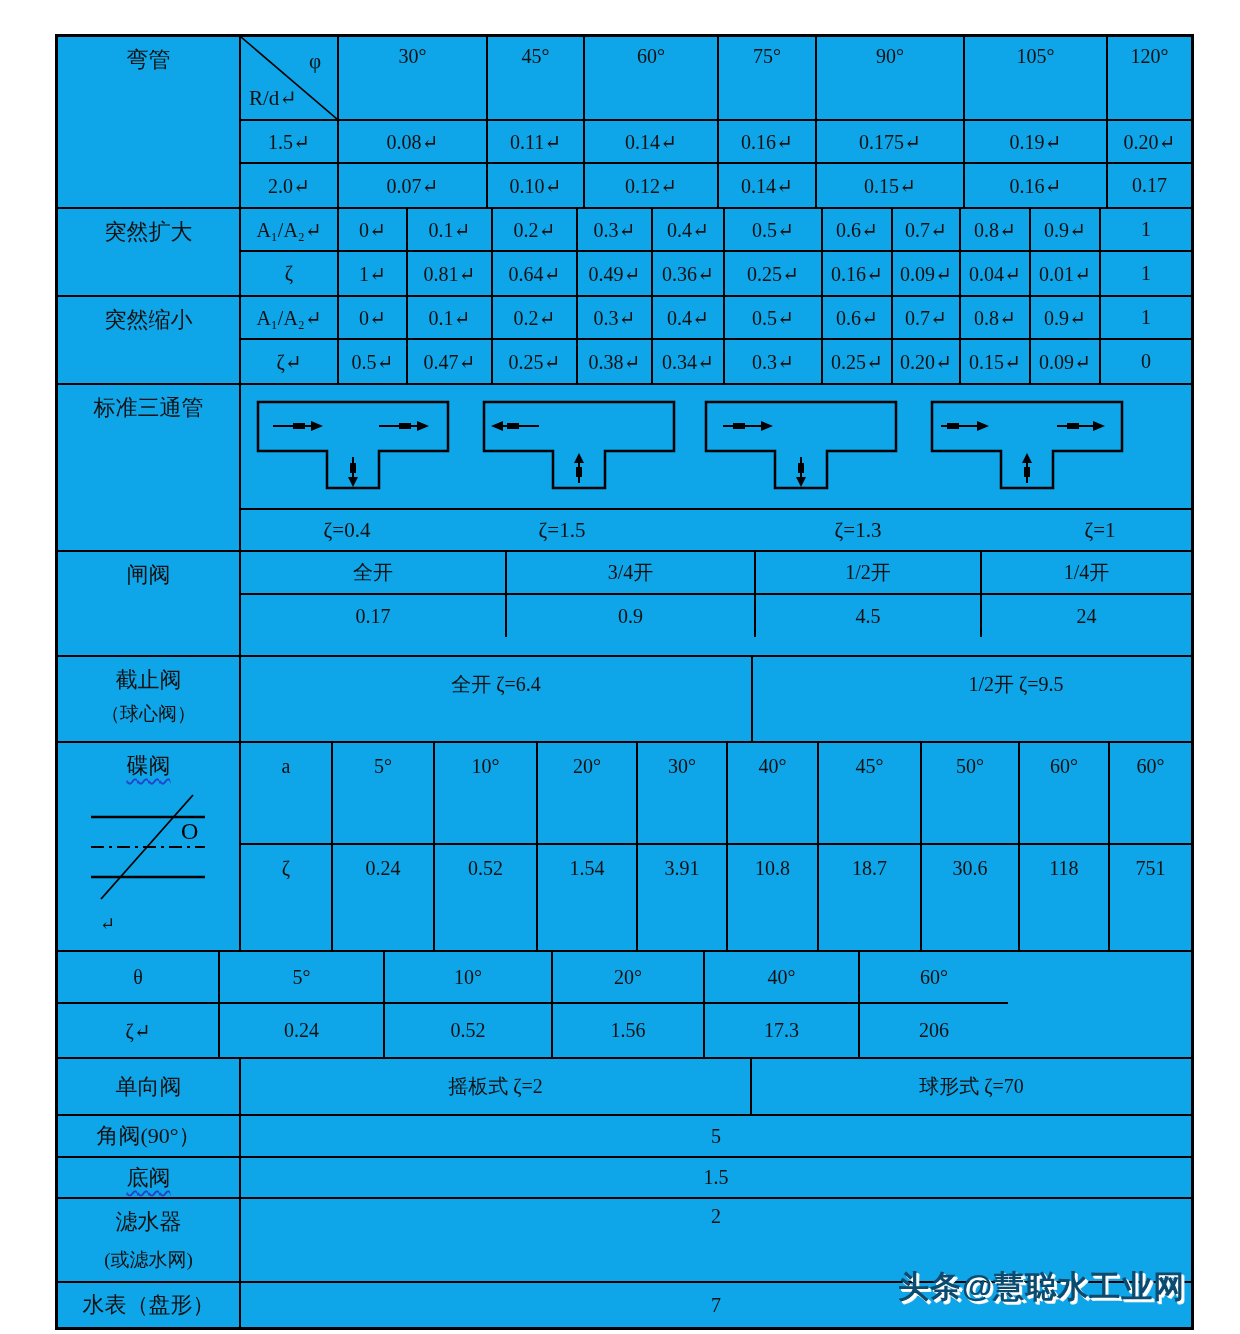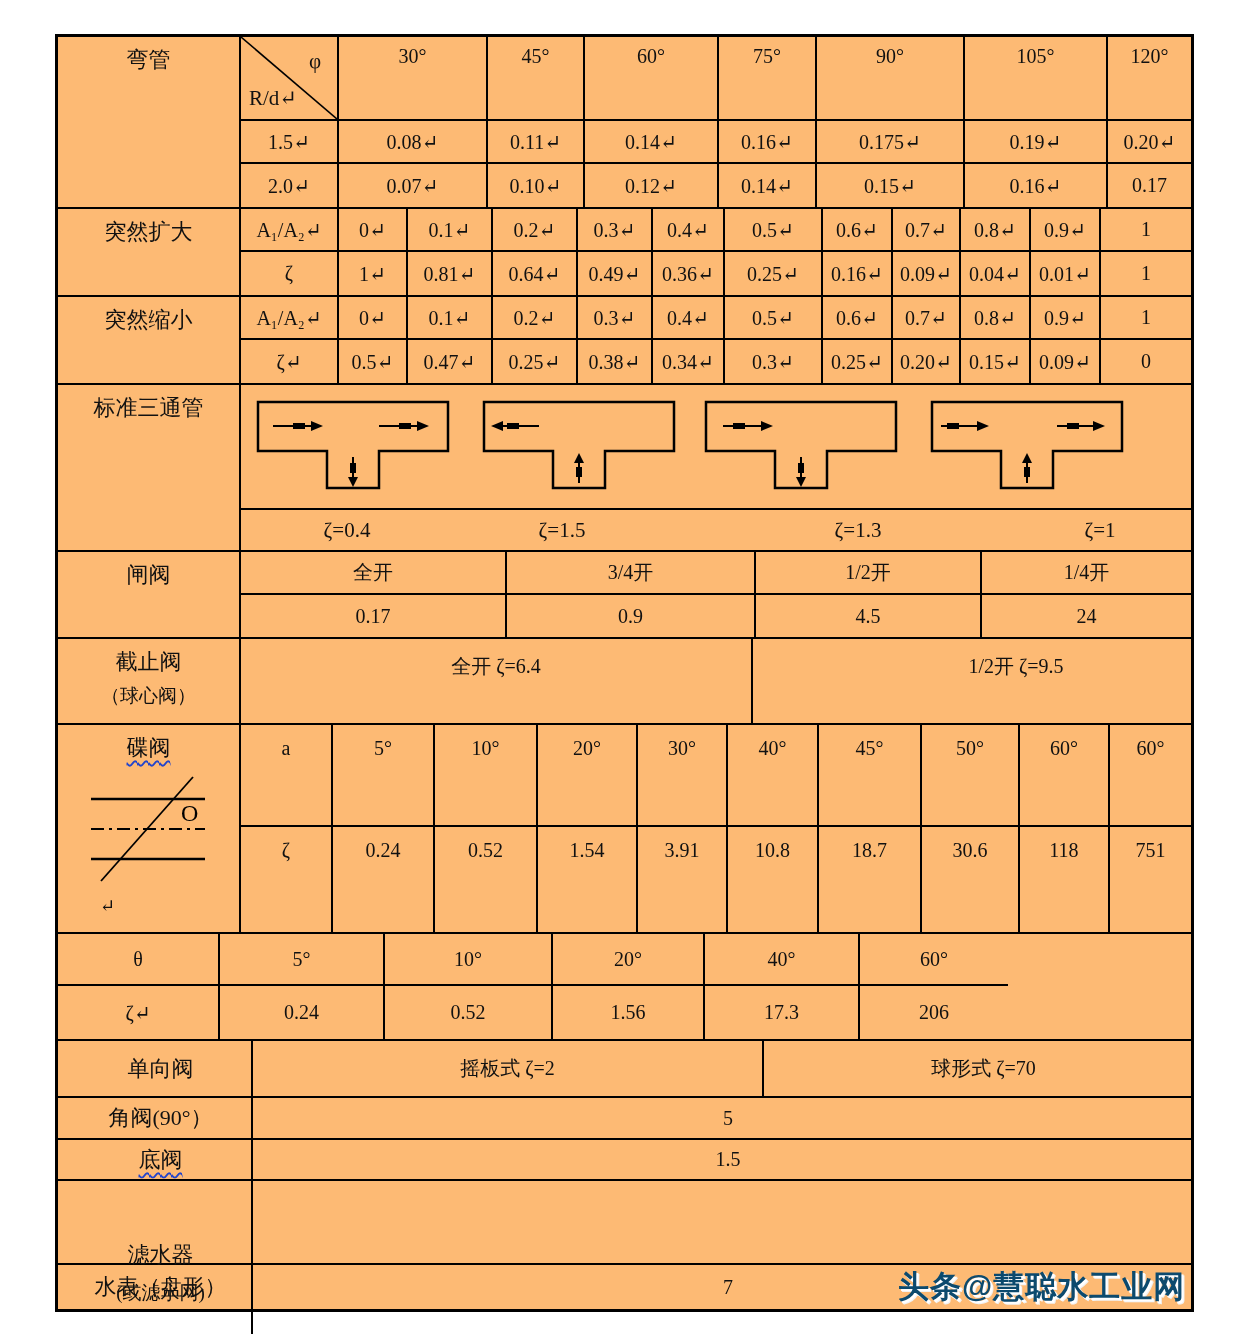--- a/index.html
+++ b/index.html
@@ -2,30 +2,30 @@
 <html><head>
 <meta charset="utf-8">
 <style>
   html,body{margin:0;padding:0;}
   body{
     width:1240px;height:1334px;position:relative;background:#ffffff;
     font-family:"Liberation Serif","DejaVu Serif",serif;color:#111;
   }
   .tbl{
     position:absolute;left:55px;top:34px;width:1133px;
-    border:3px solid #000;background:#fdba74;
+    border:3px solid #000;background:#0ea5e9;
   }
   .band{display:flex;border-bottom:2px solid #000;box-sizing:border-box;}
   .band.last{border-bottom:none;}
   .lab{
     width:183px;flex:0 0 183px;border-right:2px solid #000;box-sizing:border-box;
     display:flex;flex-direction:column;align-items:center;justify-content:flex-start;
     padding-top:8px;font-size:22px;text-align:center;
   }
-  .lab.mid{justify-content:center;padding-top:0;margin-left:12px;}
+  .lab.mid{justify-content:center;padding-top:0;}
   .content{flex:1 1 auto;position:relative;}
   .grid{display:grid;}
   .c{
     border-right:2px solid #000;border-bottom:2px solid #000;box-sizing:border-box;
     display:flex;align-items:center;justify-content:center;
     font-size:20px;overflow:hidden;
   }
   .c.nr{border-right:none;}
   .c.nb{border-bottom:none;}
   .c.top{align-items:flex-start;padding-top:8px;}
@@ -246,21 +246,21 @@
       </div>
       <div class="tee-zeta">
         <span style="left:106px;">ζ=0.4</span>
         <span style="left:321px;">ζ=1.5</span>
         <span style="left:617px;">ζ=1.3</span>
         <span style="left:859px;">ζ=1</span>
       </div>
     </div>
   </div>
 
-  <div class="band" style="height:87px;">
+  <div class="band" style="height:105px;">
     <div class="lab">
         <span>闸阀</span>
       </div>
     <div class="content">
       <div class="grid" style="grid-template-columns:266px 249px 226px 209px;grid-template-rows:43px 42px;">
         <div class="c">全开</div>
         <div class="c">3/4开</div>
         <div class="c">1/2开</div>
         <div class="c nr">1/4开</div>
         <div class="c nb">0.17</div>
@@ -370,21 +370,21 @@
     <div class="lab mid">
         <span class="wavy">底阀</span>
       </div>
     <div class="content">
       <div class="grid" style="grid-template-columns:950px;grid-template-rows:39px;">
         <div class="c nb nr">1.5</div>
       </div>
     </div>
   </div>
 
-  <div class="band" style="height:84px;flex-direction:column;">
+  <div class="band" style="height:84px;">
     <div class="lab mid">
       <span>滤水器</span>
       <span class="small2" style="margin-top:10px;">(或滤水网)</span>
     </div>
     <div class="content">
       <div class="grid" style="grid-template-columns:950px;grid-template-rows:82px;">
         <div class="c nb nr top" style="padding-top:6px;">2</div>
       </div>
     </div>
   </div>

